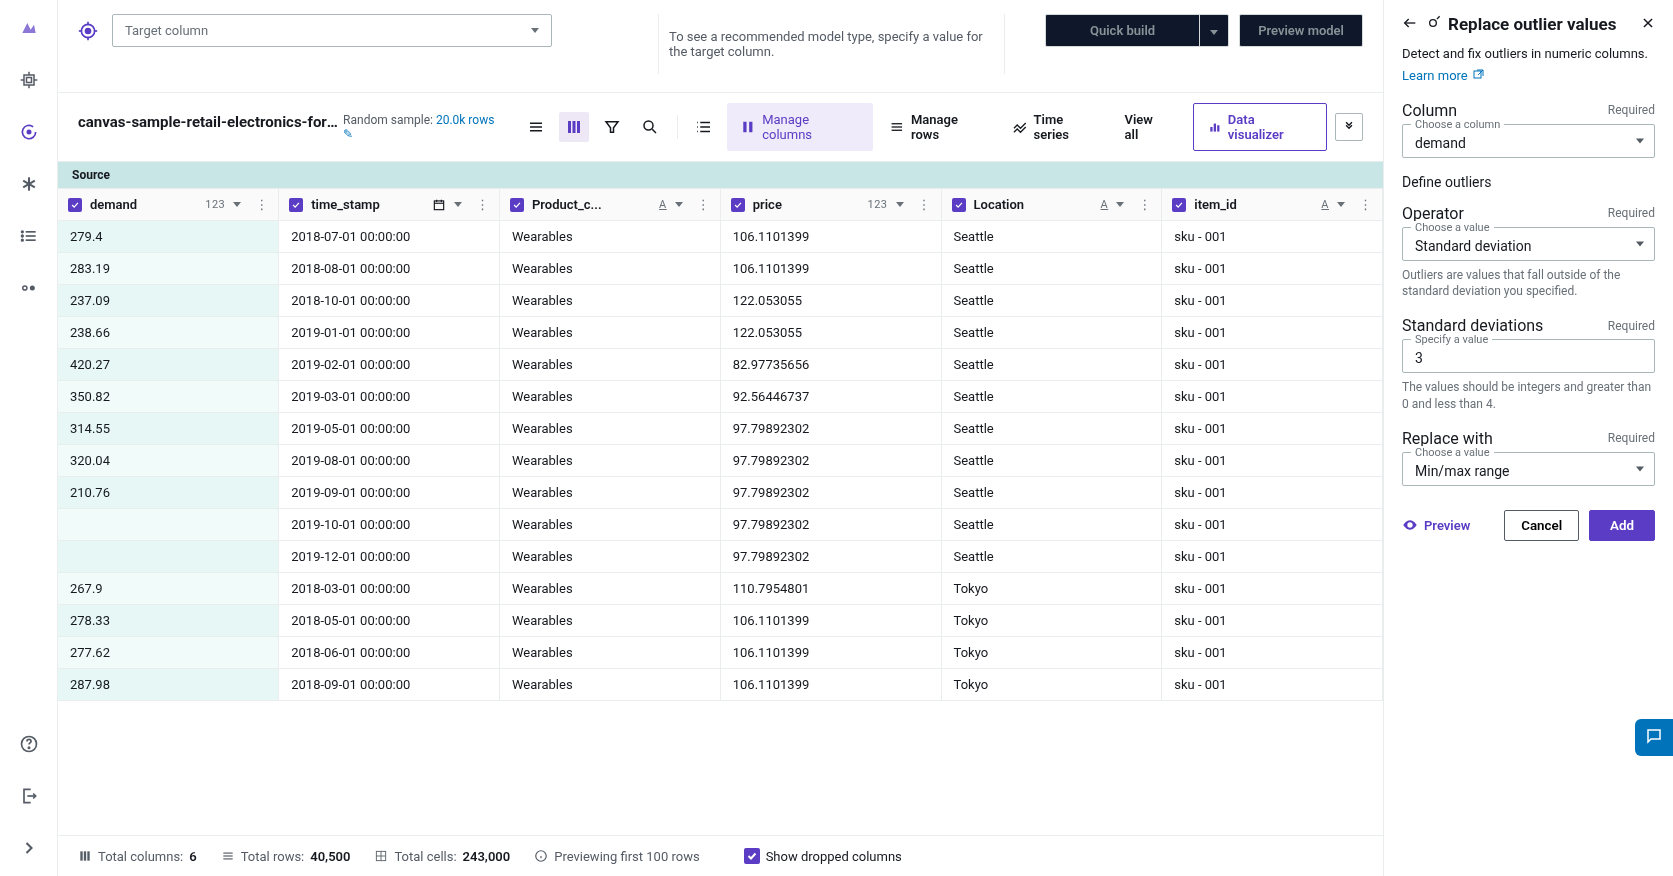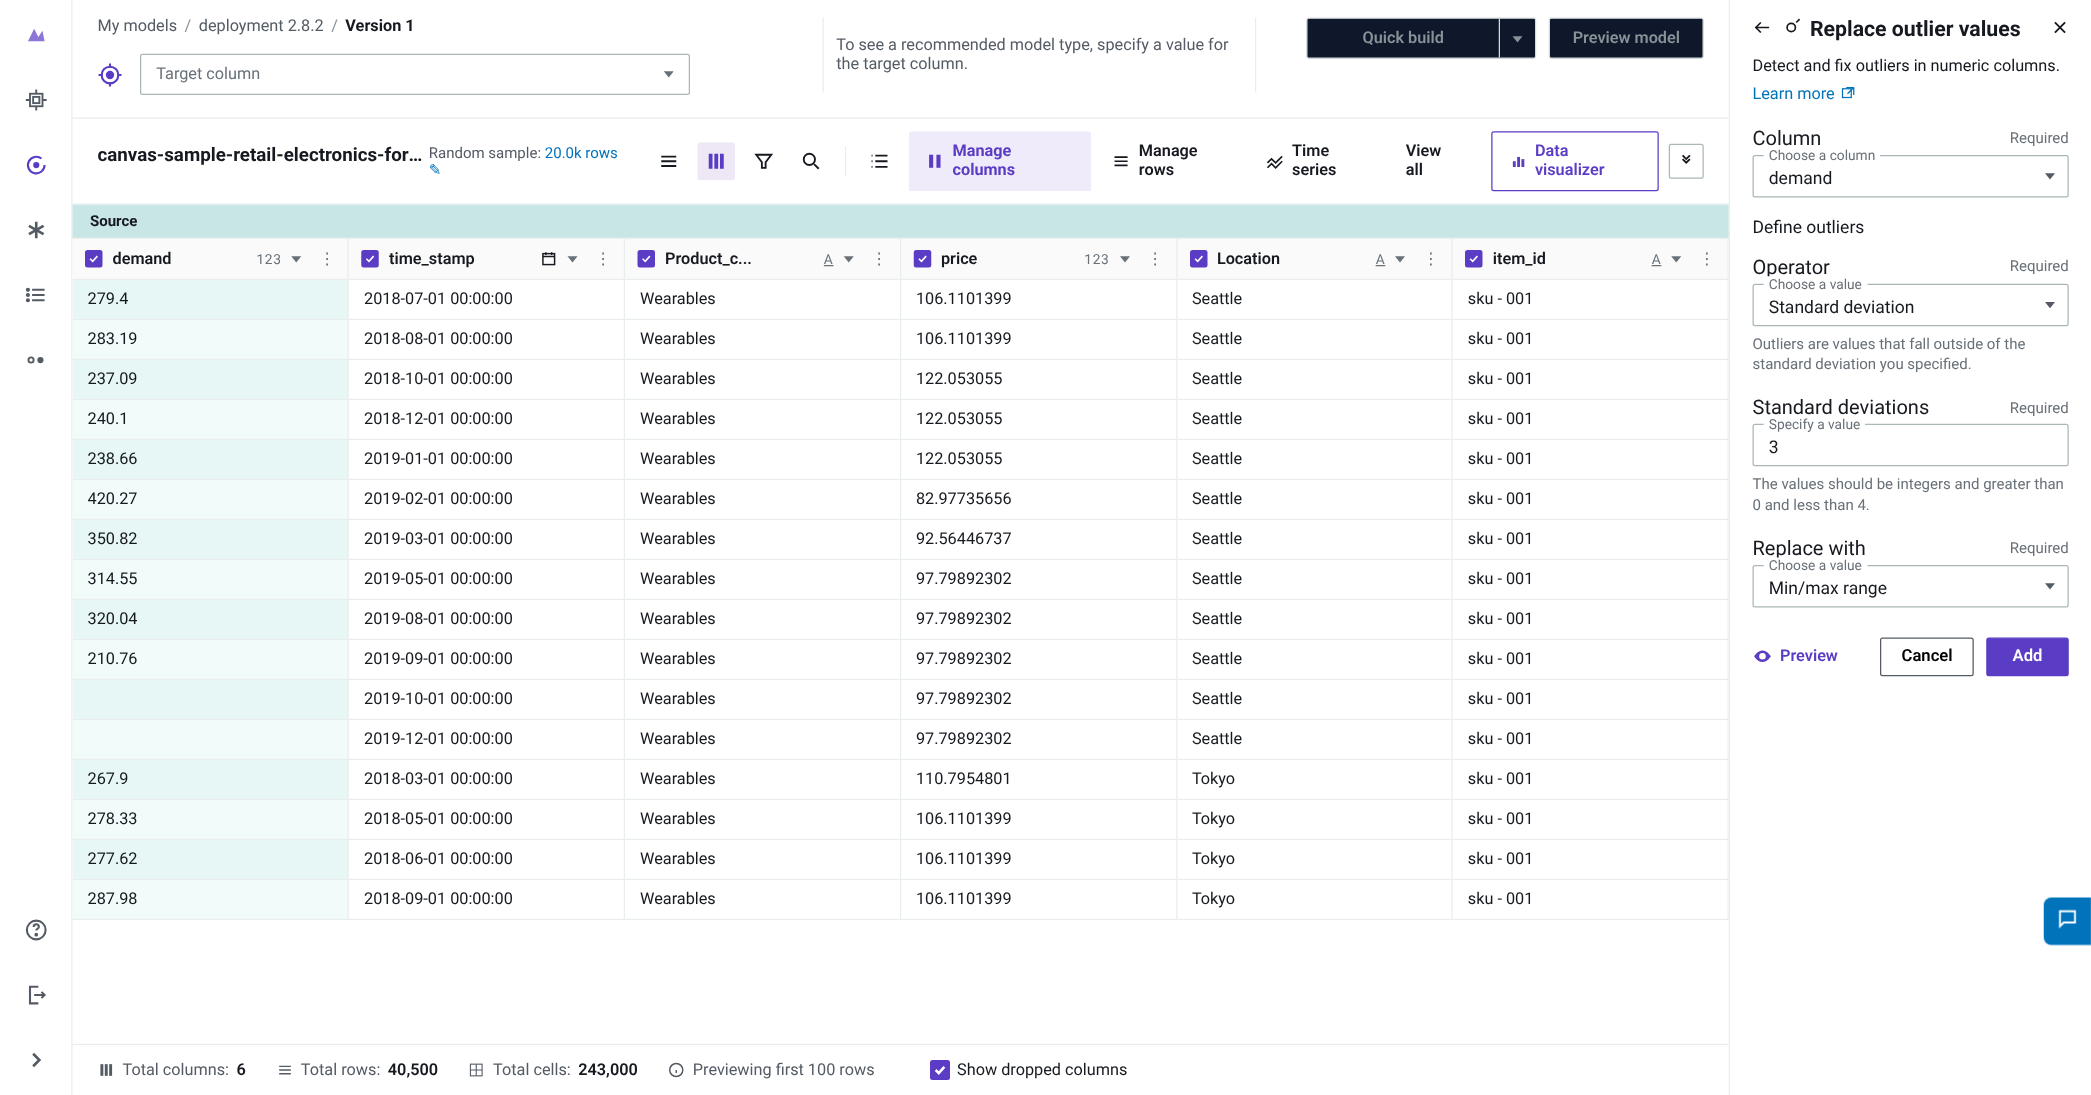--- a/index.html
+++ b/index.html
@@ -143,23 +143,20 @@
     <div class="sidebar-icon" style="margin-bottom:16px">
         <svg viewBox="0 0 24 24" fill="none" stroke="currentColor" stroke-width="2.5">
           <polyline points="9 6 15 12 9 18"></polyline>
         </svg>
       </div>
   </div>
 
   <div class="main">
     <div class="topbar">
       <div class="top-left">
-        <div class="breadcrumb">
-          <span>My models</span><span class="sep">/</span><span>deployment 2.8.2</span><span class="sep">/</span><span class="cur">Version 1</span>
-        </div>
         <div class="target-row">
           <span class="target-icon"><svg viewBox="0 0 24 24" fill="none" stroke="currentColor" stroke-width="2">
                 <circle cx="12" cy="12" r="8"></circle>
                 <circle cx="12" cy="12" r="3" fill="currentColor"></circle>
                 <line x1="12" y1="1" x2="12" y2="5"></line>
                 <line x1="12" y1="19" x2="12" y2="23"></line>
                 <line x1="1" y1="12" x2="5" y2="12"></line>
                 <line x1="19" y1="12" x2="23" y2="12"></line>
               </svg></span>
           <div class="target-select">
@@ -217,21 +214,21 @@
             <line x1="3" y1="6" x2="4" y2="6"></line>
             <line x1="3" y1="12" x2="4" y2="12"></line>
             <line x1="3" y1="18" x2="4" y2="18"></line>
           </svg>
         </div>
       <div class="tb-btn purple" style="background:#f0ebfa;padding:8px 12px">
           <svg width="16" height="16" viewBox="0 0 24 24" fill="currentColor">
             <rect x="5" y="4" width="5" height="16"></rect>
             <rect x="14" y="4" width="5" height="16"></rect>
           </svg>
-          <span style="font-weight:700">Manage columns</span>
+          <span style="font-weight:400">Manage columns</span>
         </div>
       <div class="tb-btn">
           <svg width="16" height="16" viewBox="0 0 24 24" fill="none" stroke="currentColor" stroke-width="2">
             <line x1="4" y1="7" x2="20" y2="7"></line>
             <line x1="4" y1="12" x2="20" y2="12"></line>
             <line x1="4" y1="17" x2="20" y2="17"></line>
           </svg>
           <span style="font-weight:600">Manage rows</span>
         </div>
       <div class="tb-btn">
@@ -371,28 +368,20 @@
             </tr>
             <tr>
               <td class="c0">237.09</td>
               <td>2018-10-01 00:00:00</td>
               <td>Wearables</td>
               <td>122.053055</td>
               <td>Seattle</td>
               <td>sku - 001</td>
             </tr>
             <tr>
-              <td class="c0">240.1</td>
-              <td>2018-12-01 00:00:00</td>
-              <td>Wearables</td>
-              <td>122.053055</td>
-              <td>Seattle</td>
-              <td>sku - 001</td>
-            </tr>
-            <tr>
               <td class="c0">238.66</td>
               <td>2019-01-01 00:00:00</td>
               <td>Wearables</td>
               <td>122.053055</td>
               <td>Seattle</td>
               <td>sku - 001</td>
             </tr>
             <tr>
               <td class="c0">420.27</td>
               <td>2019-02-01 00:00:00</td>

